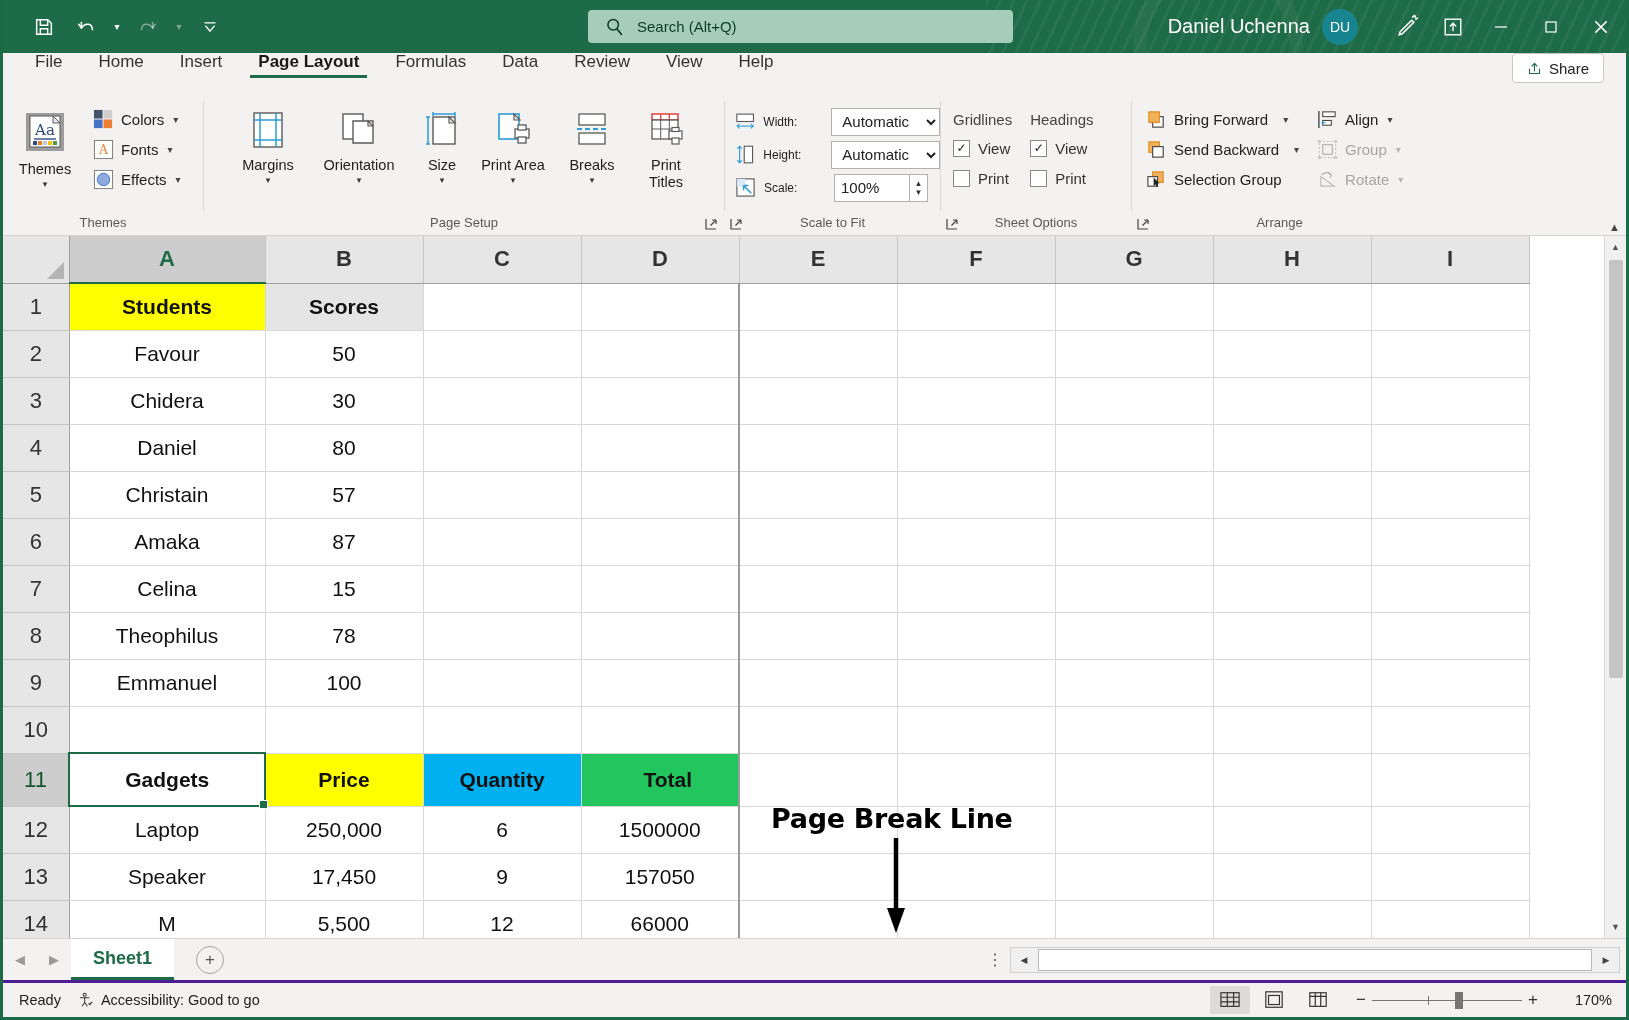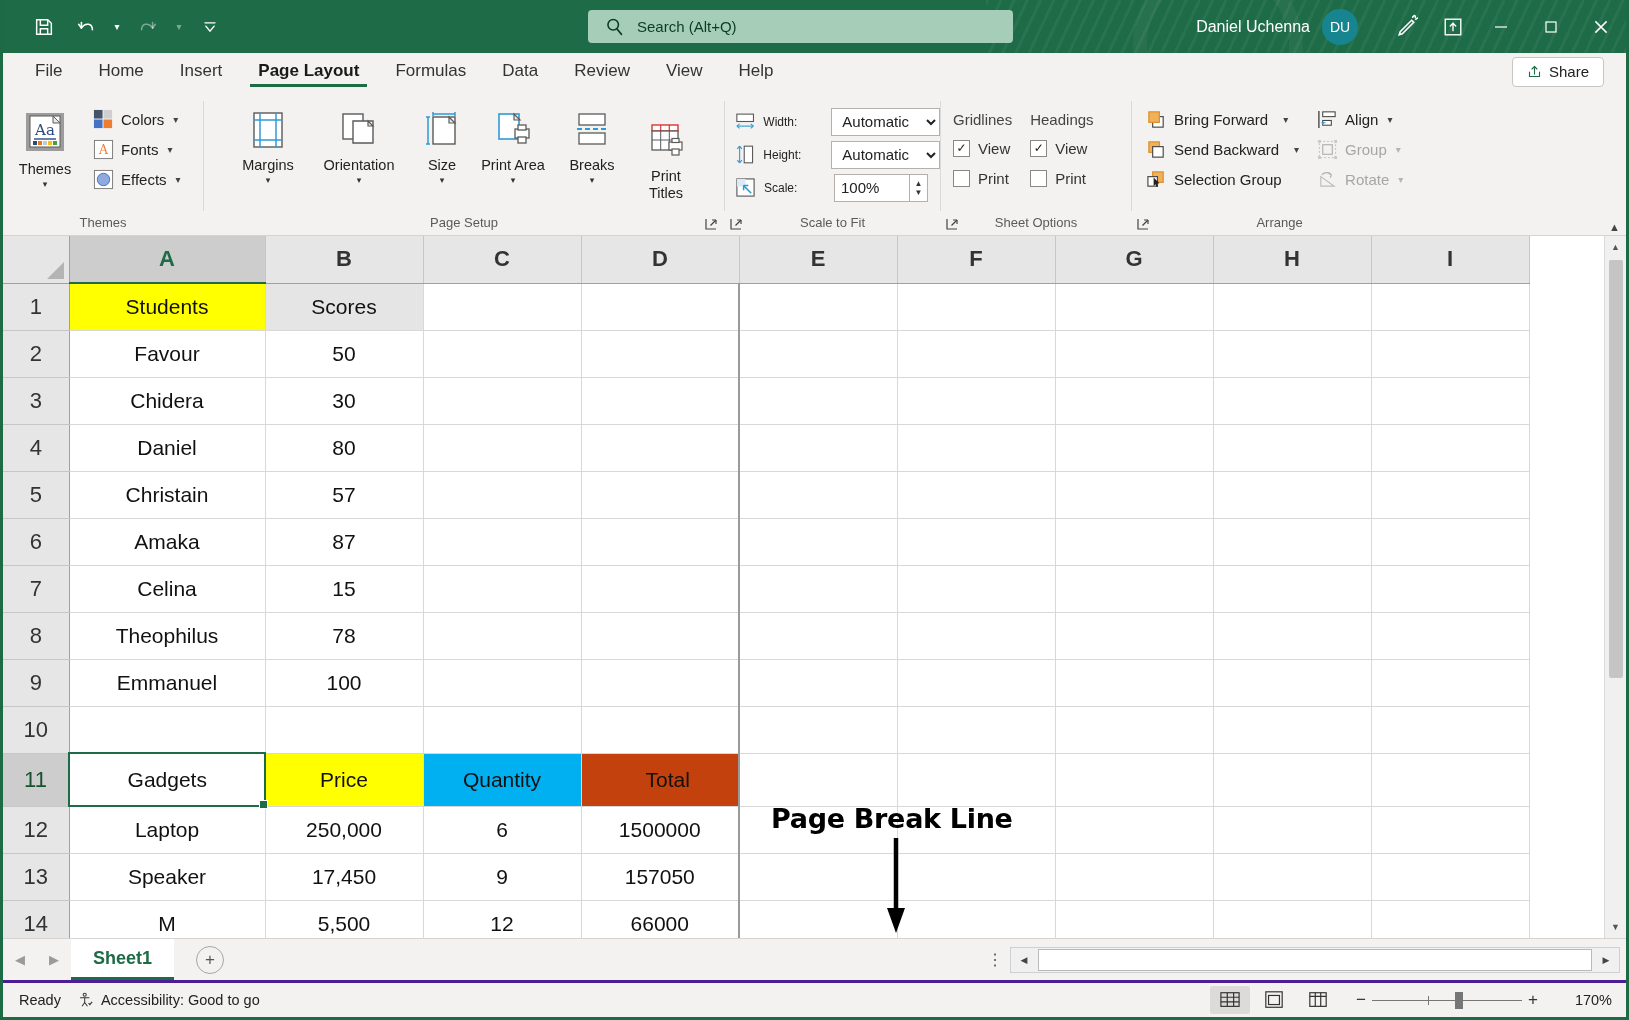--- a/index.html
+++ b/index.html
@@ -55,34 +55,34 @@
     pointer-events:none;
   }
   .searchbox {
     position:absolute; left: 585px; width: 425px; top: 10px; height: 33px;
     background: #a6cdb8; border-radius:4px;
     display:flex; align-items:center; gap:12px; padding-left: 16px;
     cursor: text; z-index: 3;
   }
   .searchbox span.txt { color:#0c3b24; font-size:15px; }
   .tb-right { margin-left:auto; display:flex; align-items:center; z-index:3; padding-right: 0; }
-  .user-name { color:#fff; font-size:16px; margin-right: 12px; }
+  .user-name { color:#fff; font-size:20px; margin-right: 12px; }
   .avatar {
     width:36px; height:36px; border-radius:50%;
     background:#17858f; color:#fff; font-size:14px;
     display:flex; align-items:center; justify-content:center;
     margin-right: 26px; cursor:pointer;
   }
   .tb-icon { width:46px; height:40px; display:flex; align-items:center; justify-content:center; color:#fff; cursor:pointer;}
   .wbtn { width:50px; height:53px; display:flex; align-items:center; justify-content:center; color:#fff; cursor:pointer;}
 
   
   .tabbar {
     height: 42px; background:#f3f2f1;
-    display:flex; align-items:center; flex:none;
+    display:flex; align-items:flex-start; flex:none;
     position:relative;
   }
   .tab {
     font-size:17px; color:#333; padding: 0 14px 8px 14px;
     margin-right: 8px; cursor:pointer; position:relative; line-height:1;
   }
   .tab:first-child { margin-left: 18px; }
   .tab.active { color:#1a1a1a; font-weight:bold; }
   .tab.active::after {
     content:""; position:absolute; left:6px; right:6px; bottom:0;
@@ -184,21 +184,21 @@
     font-size:22px; color:#333;
     border-right:1px solid #a0a0a0; border-bottom:1px solid #c6c6c6;
     cursor:pointer;
   }
   .rhead.sel { background:#cdcdcd; color:#14532d; border-right:2px solid #1e6b47; }
   td.cell {
     border-right:1px solid #d8d8d8; border-bottom:1px solid #d8d8d8;
     font-size:21px; color:#111; text-align:center;
     background:#fff; overflow:hidden; white-space:nowrap;
   }
-  td.cell.bold { font-weight:normal; }
+  td.cell.bold { font-weight:bold; }
 
   .pbreak { border-right: 2px solid #9a9a9a !important; }
 
   .selcell {
     position:absolute; border:2px solid #1e6b47; pointer-events:none; z-index:5;
   }
   .selcell::after{
     content:""; position:absolute; right:-4px; bottom:-4px; width:7px;height:7px;
     background:#1e6b47; border:1px solid #fff;
   }
@@ -468,21 +468,21 @@
         </div>
         <div class="bigbtn">
           <svg width="44" height="44" viewBox="0 0 44 44">
             <rect x="9" y="5" width="26" height="11" fill="#fff" stroke="#5a5a5a" stroke-width="1.3"></rect>
             <rect x="9" y="24" width="26" height="11" fill="#fff" stroke="#5a5a5a" stroke-width="1.3"></rect>
             <path d="M7 20h5M15 20h5M23 20h5M31 20h5" stroke="#2e9bd6" stroke-width="2"></path>
           </svg>
           <div class="lbl">Breaks</div>
           <div class="car">▾</div>
         </div>
-        <div class="bigbtn" style="width:66px;justify-content:center;">
+        <div class="bigbtn" style="width:66px;">
           <svg width="44" height="44" viewBox="0 0 44 44">
             <rect x="8" y="5" width="26" height="6" fill="#fff" stroke="#e03131" stroke-width="1.4"></rect>
             <path d="M16.7 5v6M25.3 5v6" stroke="#e03131" stroke-width="1.2"></path>
             <rect x="8" y="11" width="26" height="19" fill="#fff" stroke="#5a5a5a" stroke-width="1.3"></rect>
             <path d="M8 20h26M16.7 11v19M25.3 11v19" stroke="#5a5a5a" stroke-width="1"></path>
             <rect x="25" y="22" width="13" height="8" fill="#fff" stroke="#5a5a5a" stroke-width="1.2"></rect>
             <rect x="28" y="18.5" width="7" height="4" fill="#fff" stroke="#5a5a5a" stroke-width="1.2"></rect>
             <rect x="28" y="29" width="7" height="6" fill="#fff" stroke="#5a5a5a" stroke-width="1.2"></rect>
           </svg>
           <div class="lbl">Print Titles</div>
@@ -813,21 +813,21 @@
               <td class="cell"></td>
               <td class="cell"></td>
               <td class="cell"></td>
               <td class="cell"></td>
             </tr>
             <tr style="height: 53px;">
               <td class="rhead sel">11</td>
               <td class="cell bold">Gadgets</td>
               <td class="cell bold" style="background: rgb(255, 255, 0);">Price</td>
               <td class="cell bold" style="background: rgb(0, 176, 240);">Quantity</td>
-              <td class="cell bold pbreak" style="background: #c2410c; padding-left: 16px;">Total</td>
+              <td class="cell bold pbreak" style="background: #22c55e; padding-left: 16px;">Total</td>
               <td class="cell"></td>
               <td class="cell"></td>
               <td class="cell"></td>
               <td class="cell"></td>
               <td class="cell"></td>
             </tr>
             <tr style="height: 47px;">
               <td class="rhead">12</td>
               <td class="cell">Laptop</td>
               <td class="cell">250,000</td>

